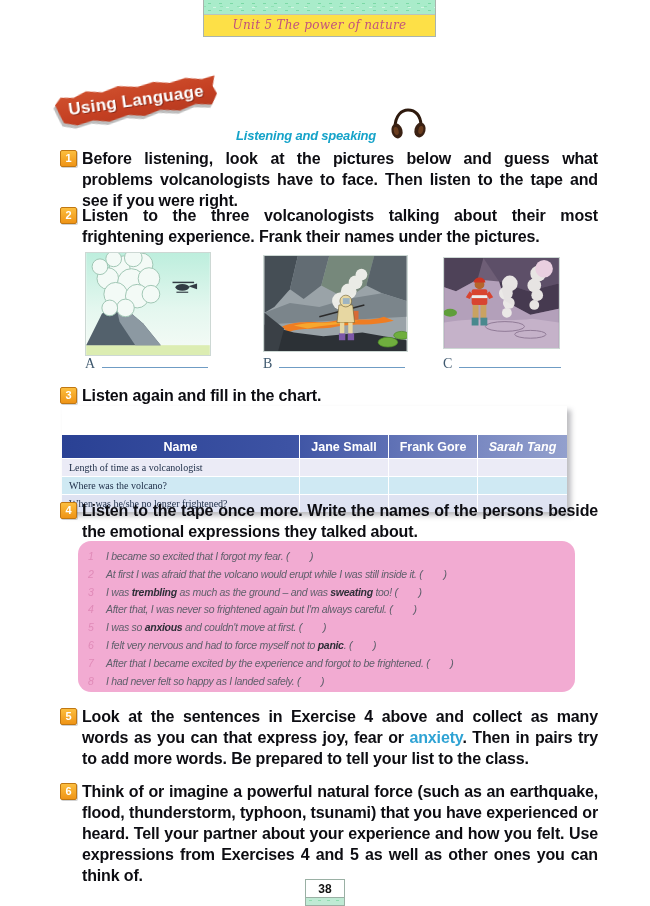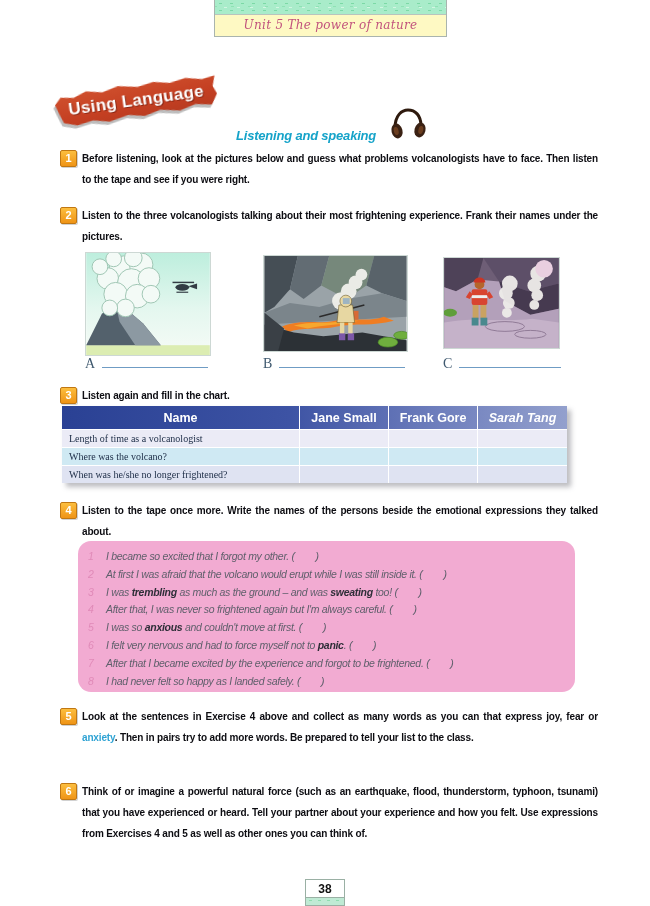--- a/index.html
+++ b/index.html
@@ -3,22 +3,22 @@
 <meta charset="utf-8">
 <style>
   * { margin:0; padding:0; box-sizing:border-box; }
   html,body { background:#ffffff; }
   #page {
     position:relative; width:650px; height:906px; background:#fff;
     overflow:hidden; font-family:"Liberation Sans", sans-serif;
   }
 
   
-  .unit-box { position:absolute; left:214px; top:0; width:233px; height:37px;
-    border:1px solid #a9b4ae; border-top:none; background:#fef9c3; }
+  .unit-box { position:absolute; left:203px; top:0; width:233px; height:37px;
+    border:1px solid #a9b4ae; border-top:none; background:#fde047; }
   .unit-teal { height:15px;
     background-color:#a9ecca;
     background-image:
       radial-gradient(#7cd9a6 1.2px, transparent 1.4px),
       radial-gradient(#d2f6e2 1px, transparent 1.2px),
       radial-gradient(#8fe2b4 1px, transparent 1.2px);
     background-size:11px 7px, 13px 9px, 17px 11px;
     background-position:0 0, 4px 3px, 9px 1px;
     border-bottom:1px solid #b9c4be; }
   .unit-label { height:21px; line-height:20px; text-align:center;
@@ -40,38 +40,38 @@
     font-size:13px; font-weight:bold; font-style:italic;
     color:#15a3c9; letter-spacing:-.2px; }
   .headphones { position:absolute; left:388px; top:106px; }
 
   
   .ex { position:absolute; left:60px; width:538px; padding-left:22px; }
   .badge { position:absolute; left:0; top:2px; width:17px; height:17px;
     background:linear-gradient(#fcbe3e,#ef9416); border:1px solid #c07712;
     color:#fff; font-weight:bold; font-size:11px; text-align:center;
     line-height:15px; border-radius:2px; box-shadow:1px 1px 0 rgba(0,0,0,.18); }
-  .ex-text { font-size:10px; font-weight:bold; color:#0d0d12;
+  .ex-text { font-size:16px; font-weight:bold; color:#0d0d12;
     line-height:21px; text-align:justify; letter-spacing:-.15px; width:516px; }
   .seg-blue { color:#2fa3d4; }
   .seg-b { font-weight:700; color:#2e2e38; }
 
   
   .fig { position:absolute; }
   .fig svg { display:block; border:1px solid #cdd8d4; }
   .caption { position:absolute; top:356px; font-family:"Liberation Serif", serif;
     font-size:14px; color:#3e586e; letter-spacing:.5px; }
   .cap-line { display:inline-block; border-bottom:1px solid #6f9cc4;
     height:12px; margin-left:6px; }
 
   
   .chart-wrap { position:absolute; left:62px; top:406px; width:505px;
     box-shadow:4px 4px 5px rgba(90,90,100,.4); }
   table.chart { width:505px; border-collapse:separate; border-spacing:0;
-    table-layout:fixed; }
+    table-layout:fixed;margin-top:29px; }
   table.chart thead tr { background:linear-gradient(90deg,#2a4194 0%,#3d53a4 45%,#6f7fbd 75%,#93a0cd 100%); }
   table.chart th { color:#fff; font-size:12.5px; font-weight:bold;
     height:23px; text-align:center; border-right:1px solid #fff; }
   table.chart th:last-child { border-right:none;font-style:italic; }
   table.chart td { height:18px; border-right:1px solid #fff;
     border-top:1px solid #fff; font-family:"Liberation Serif", serif;
     font-size:10px; color:#1b2b45; }
   table.chart td:last-child { border-right:none; }
   table.chart td.col-name { padding-left:7px; }
   table.chart tr.r0 td { background:#ebebf6; }
@@ -294,21 +294,21 @@
 
   <div class="ex" style="top:500px">
     <span class="badge">4</span>
     <div class="ex-text">Listen to the tape once more. Write the names of the persons beside the emotional expressions they talked about.</div>
   </div>
 
   <div class="pinkbox">
     <div>
         <div class="sent">
           <span class="sent-num">1</span>
-          <span class="sent-text"><span>I became so excited that I forgot my other. (        )</span></span>
+          <span class="sent-text"><span>I became so excited that I forgot my fear. (        )</span></span>
         </div>
         <div class="sent">
           <span class="sent-num">2</span>
           <span class="sent-text"><span>At first I was afraid that the volcano would erupt while I was still inside it. (        )</span></span>
         </div>
         <div class="sent">
           <span class="sent-num">3</span>
           <span class="sent-text"><span>I was </span><span class="seg-b">trembling</span><span> as much as the ground – and was </span><span class="seg-b">sweating</span><span> too! (        )</span></span>
         </div>
         <div class="sent">

